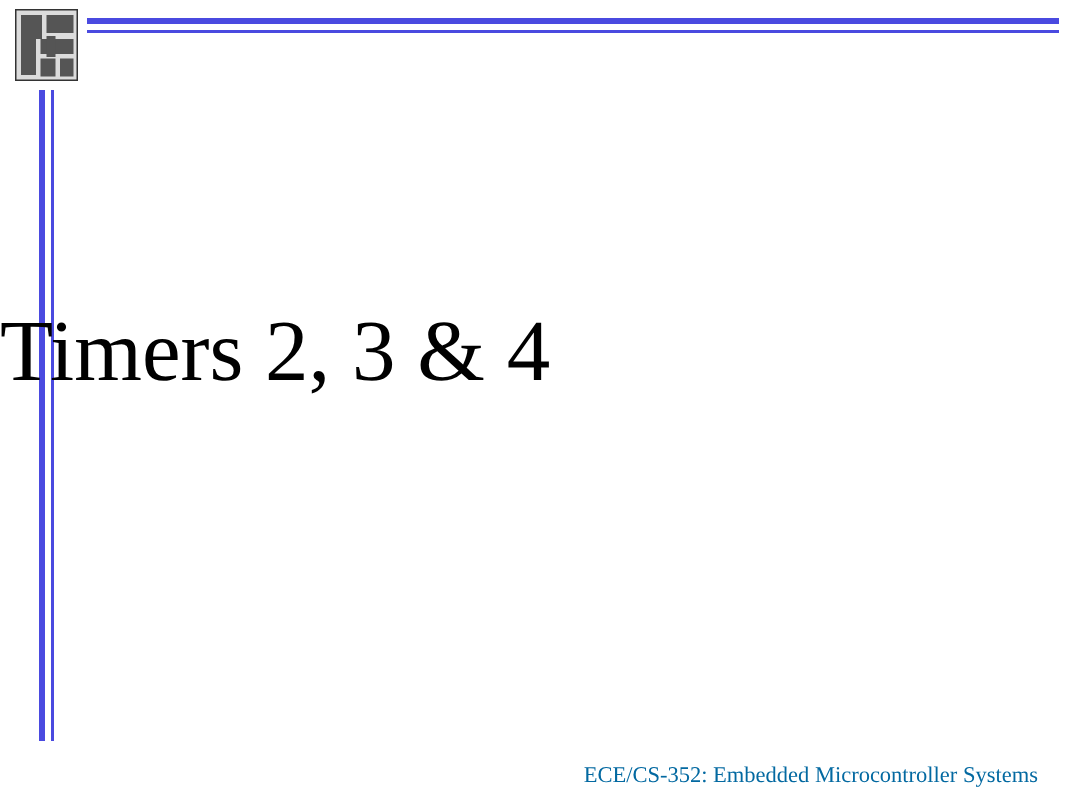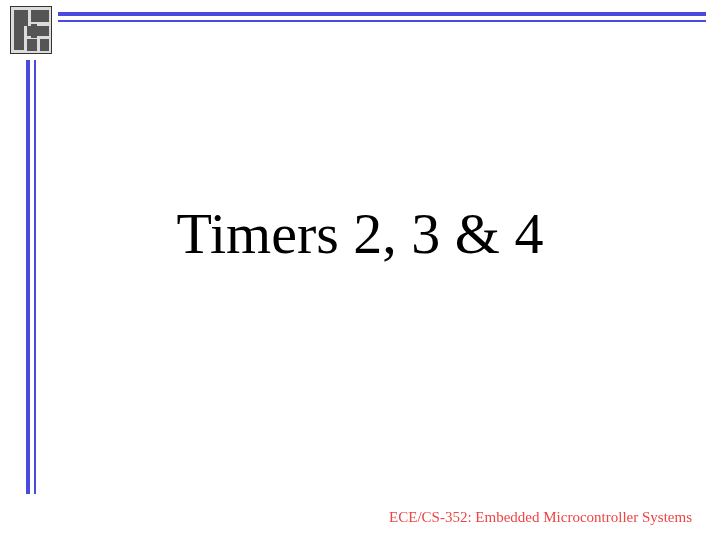--- a/index.html
+++ b/index.html
@@ -62,33 +62,33 @@
       left: 34px;
       width: 2px;
       height: 434px;
       background: #4a4ae0;
     }
     .title {
       position: absolute;
       top: 200px;
       left: 0;
       width: 720px;
-      text-align: center;
+      text-align: left;
       font-family: "Times New Roman", Times, serif;
       font-size: 58px;
       color: #000;
       font-weight: 400;
     }
     .footer {
       position: absolute;
       bottom: 14px;
       right: 28px;
       font-family: "Times New Roman", Times, serif;
       font-size: 15px;
-      color: #ef4444;
+      color: #0369a1;
     }
   </style>
 </head>
 <body>
 
 <div class="slide">
 
   <div class="logo">
     <div class="chip chip-a"></div>
     <div class="chip chip-b"></div>

